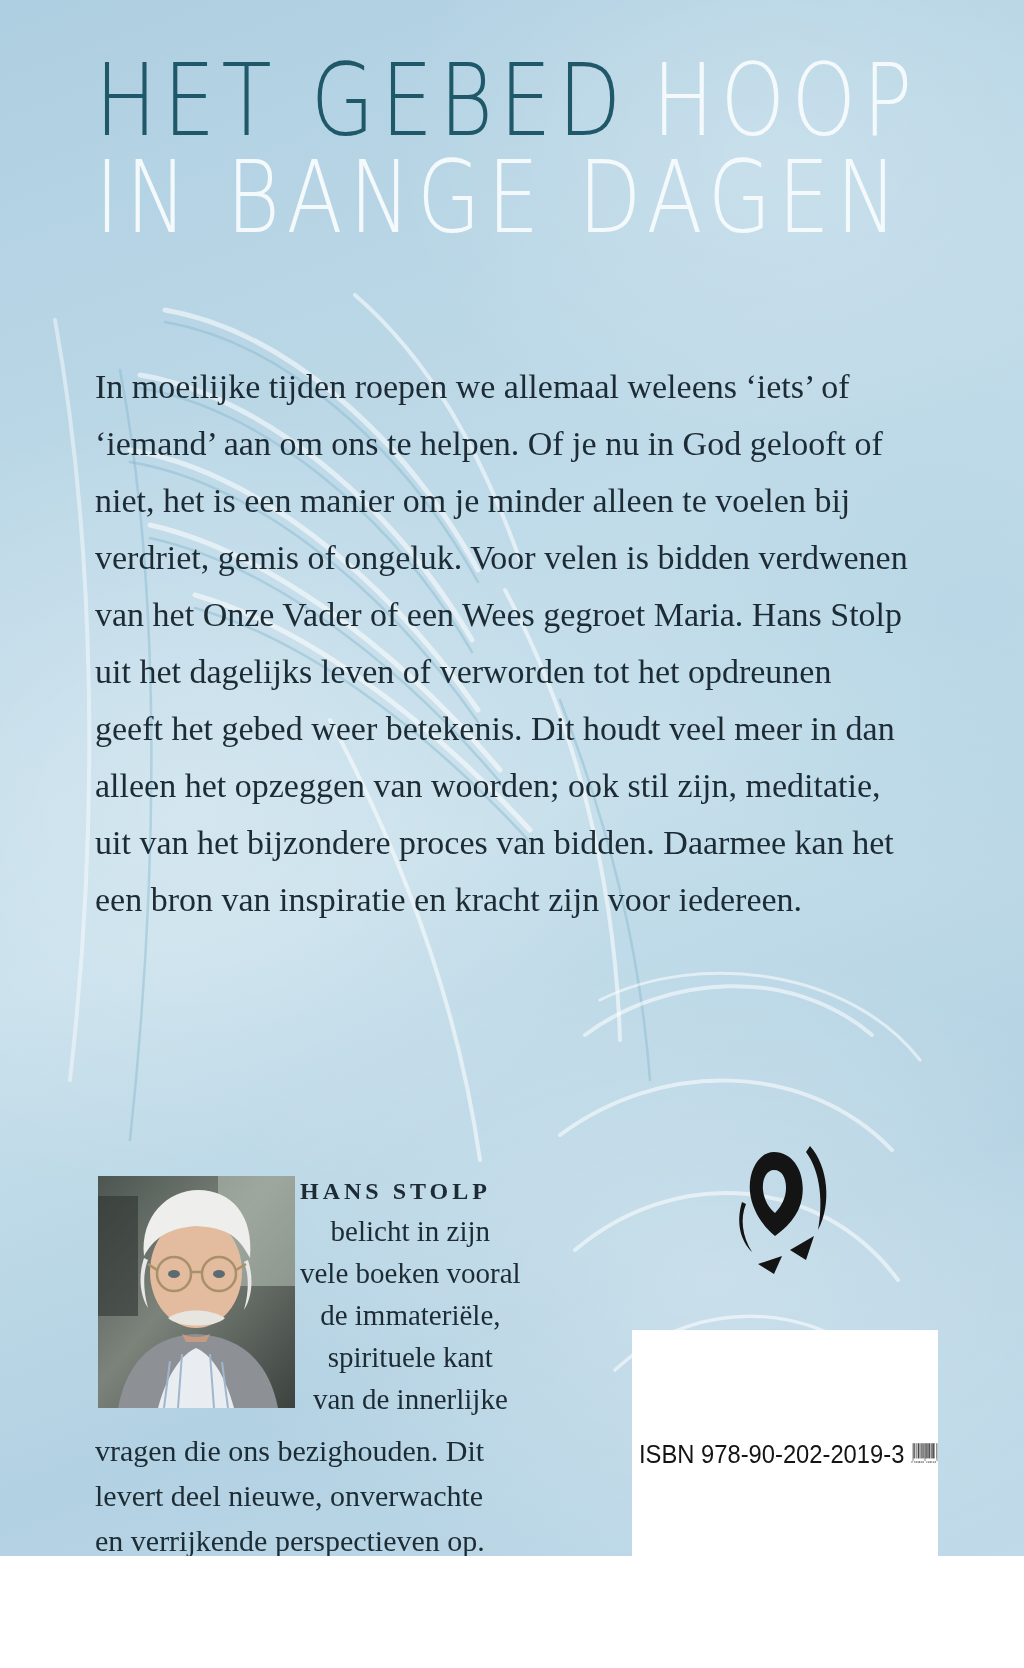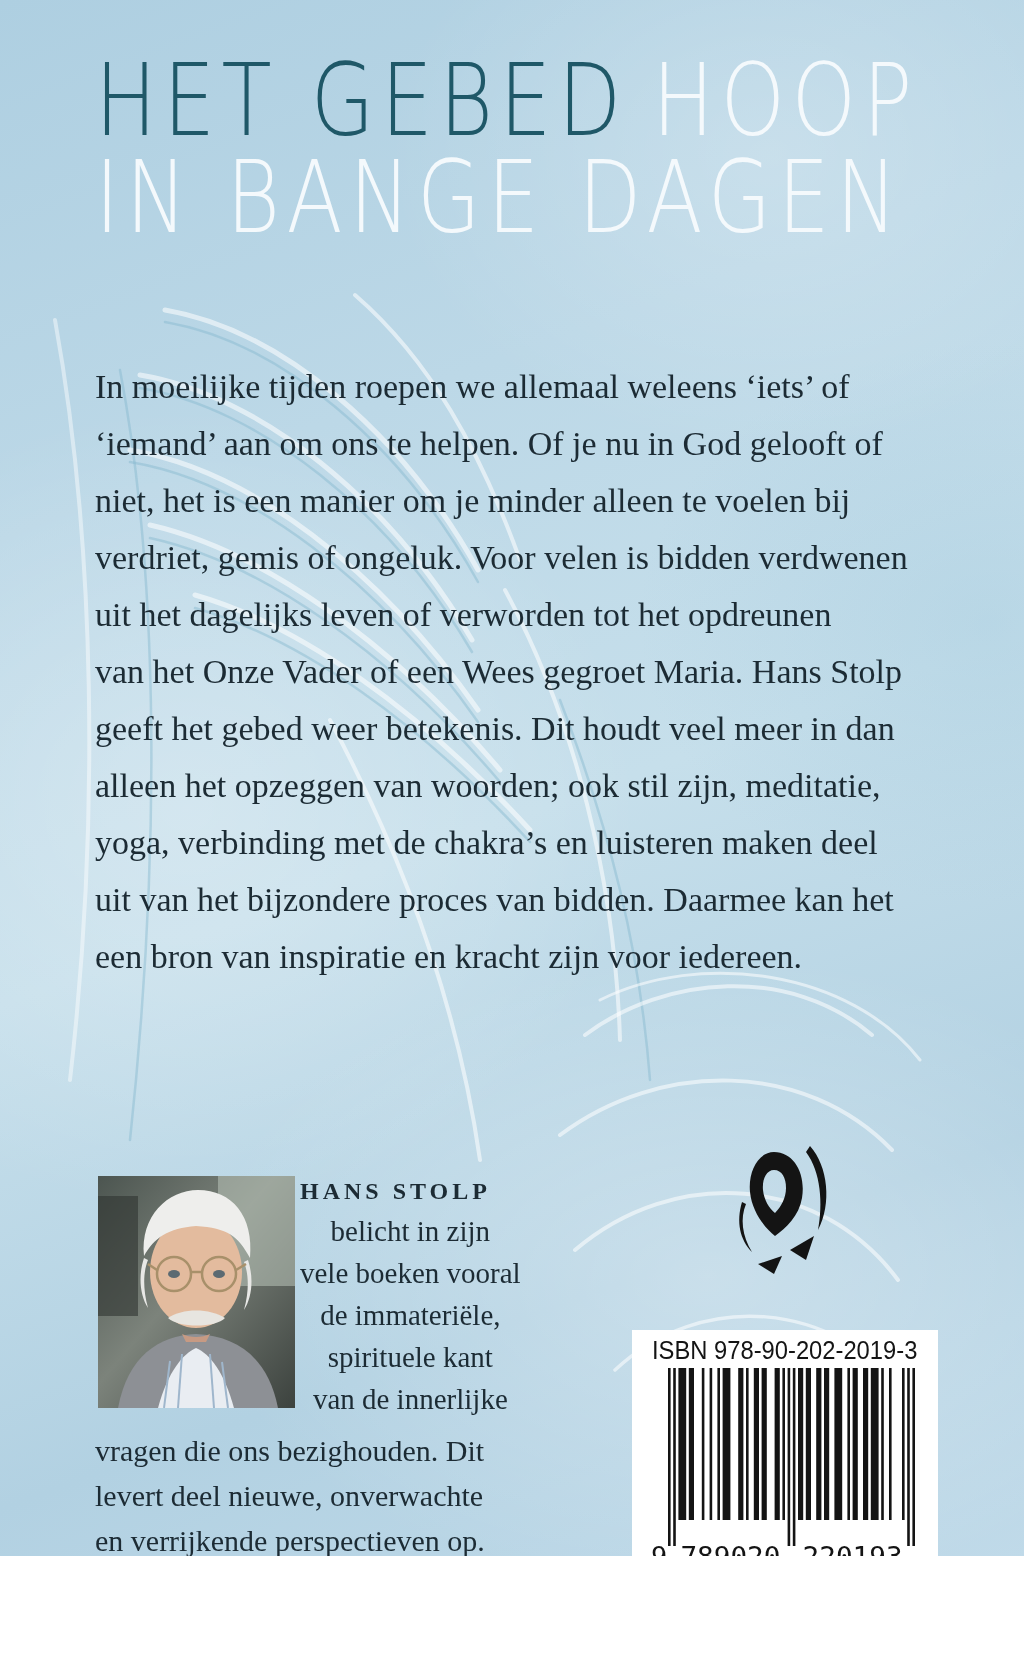--- a/index.html
+++ b/index.html
@@ -48,21 +48,21 @@
   
   .ankh-logo{position:absolute;left:722px;top:1146px;}
   .wordmark{
     position:absolute;left:676px;top:1283px;
     font-family:"Liberation Sans",sans-serif;font-weight:300;font-size:42px;white-space:nowrap;
   }
   .wm-black{color:#1b1b1b;}
   .wm-white{color:#fdfdfd;}
   .isbn-box{
     position:absolute;left:632px;top:1330px;width:306px;height:243px;
-    background:#ffffff;display:flex;flex-direction:column;align-items:center;
+    background:#ffffff;display:flex;flex-direction:row;align-items:center;
   }
   .isbn-label{
     font-family:"Liberation Sans",sans-serif;font-size:25px;color:#141414;
     margin-top:6px;transform:scaleX(.95);white-space:nowrap;
   }
   .barcode{margin-top:3px;}
 </style>
 </head>
 <body>
 
@@ -102,25 +102,24 @@
   <div class="title">
     <div><span class="t-teal">HET GEBED</span><span class="t-white gap">HOOP</span></div>
     <div class="t-white">IN BANGE DAGEN</div>
   </div>
 
   <div class="blurb">
     <div>In moeilijke tijden roepen we allemaal weleens ‘iets’ of</div>
     <div>‘iemand’ aan om ons te helpen. Of je nu in God gelooft of</div>
     <div>niet, het is een manier om je minder alleen te voelen bij</div>
     <div>verdriet, gemis of ongeluk. Voor velen is bidden verdwenen</div>
+    <div>van het Onze Vader of een Wees gegroet Maria. Hans Stolp</div>
     <div>uit het dagelijks leven of verworden tot het opdreunen</div>
-    <div>van het Onze Vader of een Wees gegroet Maria. Hans Stolp</div>
     <div>geeft het gebed weer betekenis. Dit houdt veel meer in dan</div>
     <div>alleen het opzeggen van woorden; ook stil zijn, meditatie,</div>
-    <div>yoga, verbinding met de chakra’s en luisteren maken deel</div>
     <div>uit van het bijzondere proces van bidden. Daarmee kan het</div>
     <div>een bron van inspiratie en kracht zijn voor iedereen.</div>
   </div>
 
   <svg class="photo" width="197" height="232" viewBox="0 0 197 232">
     <defs>
       <linearGradient id="pbg" x1="0" y1="0" x2="1" y2="1">
         <stop offset="0" stop-color="#4c5550"></stop>
         <stop offset="0.45" stop-color="#7c837b"></stop>
         <stop offset="1" stop-color="#3c423e"></stop>

